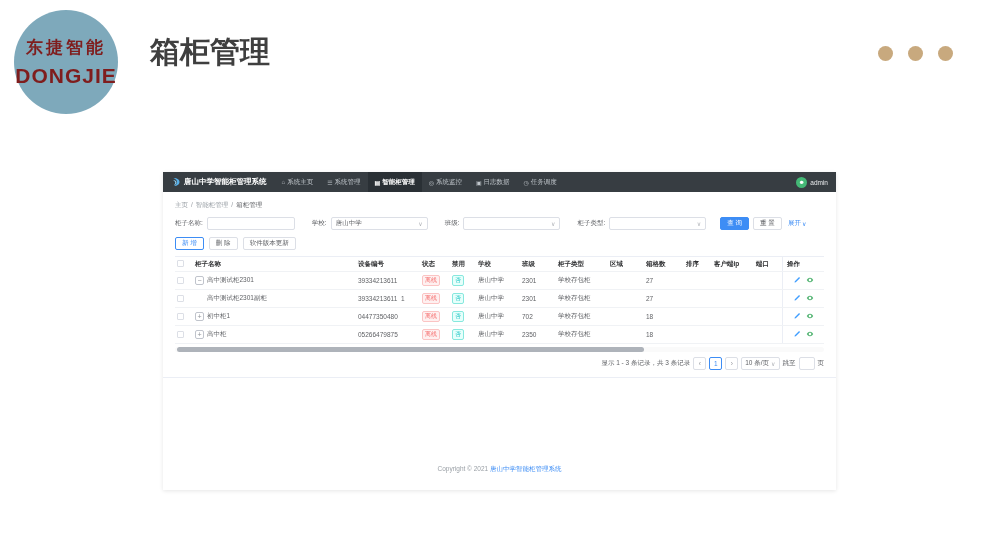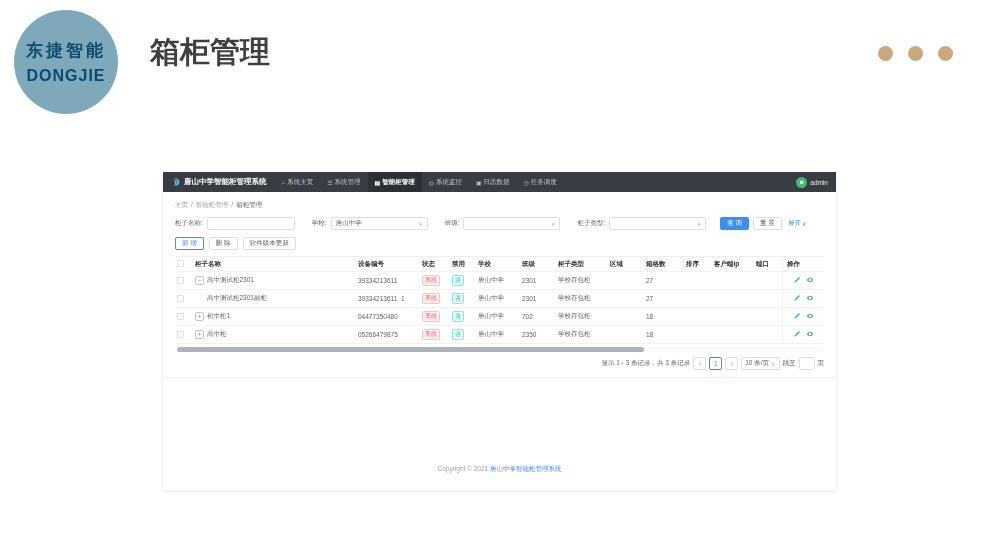--- a/index.html
+++ b/index.html
@@ -2,23 +2,23 @@
 <html><head>
 <meta charset="utf-8">
 <style>
   * { margin:0; padding:0; box-sizing:border-box; }
   html,body { background:#e9e9e9; }
   body { font-family:"Liberation Sans", sans-serif; }
   .slide { position:relative; width:999px; height:551px; background:#ffffff; overflow:hidden; margin:0 auto; }
 
   
   .logo-circle { position:absolute; left:14px; top:10px; width:104px; height:104px; border-radius:50%;
-    background:#7ea9bb; color:#0c4a6e; display:flex; flex-direction:column; align-items:center; justify-content:center; gap:5px; }
+    background:#7ea9bb; color:#7f1d1d; display:flex; flex-direction:column; align-items:center; justify-content:center; gap:5px; }
   .logo-cn { font-size:17px; font-weight:bold; letter-spacing:3px; }
-  .logo-en { font-size:16px; font-weight:bold; letter-spacing:1px; }
+  .logo-en { font-size:21px; font-weight:bold; letter-spacing:1px; }
   .slide-title { position:absolute; left:150px; top:32px; font-size:30px; font-weight:600; color:#3f3f3f; }
   .dots { position:absolute; left:878px; top:46px; display:flex; gap:15px; }
   .dot { width:15px; height:15px; border-radius:50%; background:#c8a97e; }
   .slide-body { position:absolute; left:143px; top:133px; width:720px; font-size:16px; color:#212121; line-height:1.4; }
 
   
   .screenshot { position:absolute; left:163px; top:172px; width:673px; height:318px; background:#fff;
     box-shadow:0 1px 4px rgba(0,0,0,.10); font-size:7px; color:#606266; }
 
   .app-header { display:flex; align-items:center; height:20px; background:#373d42; padding:0 8px; }

